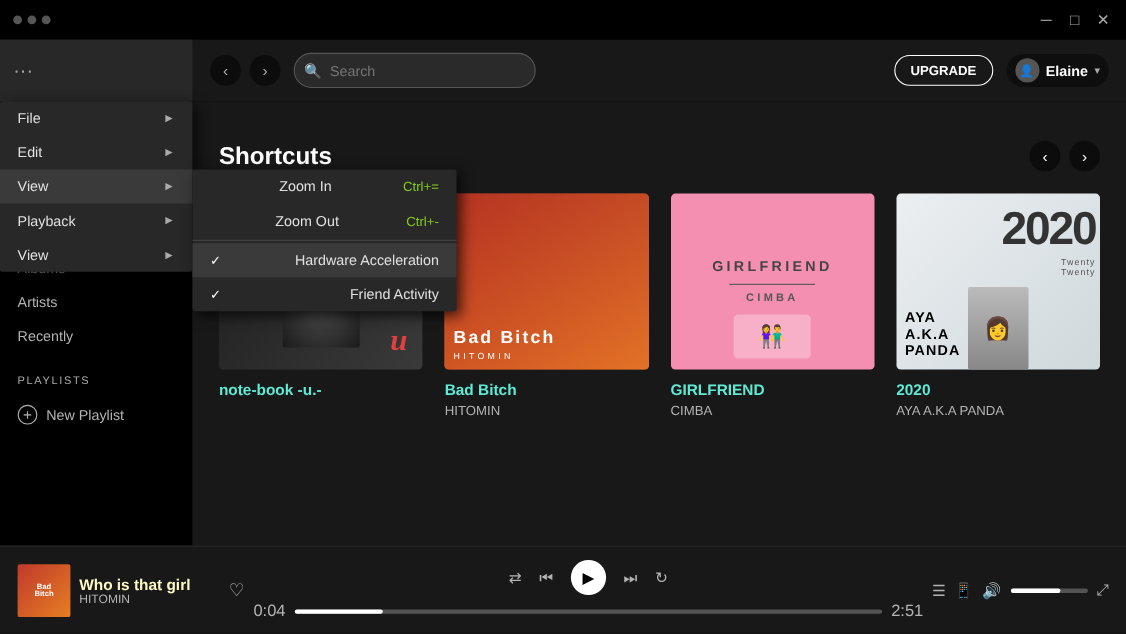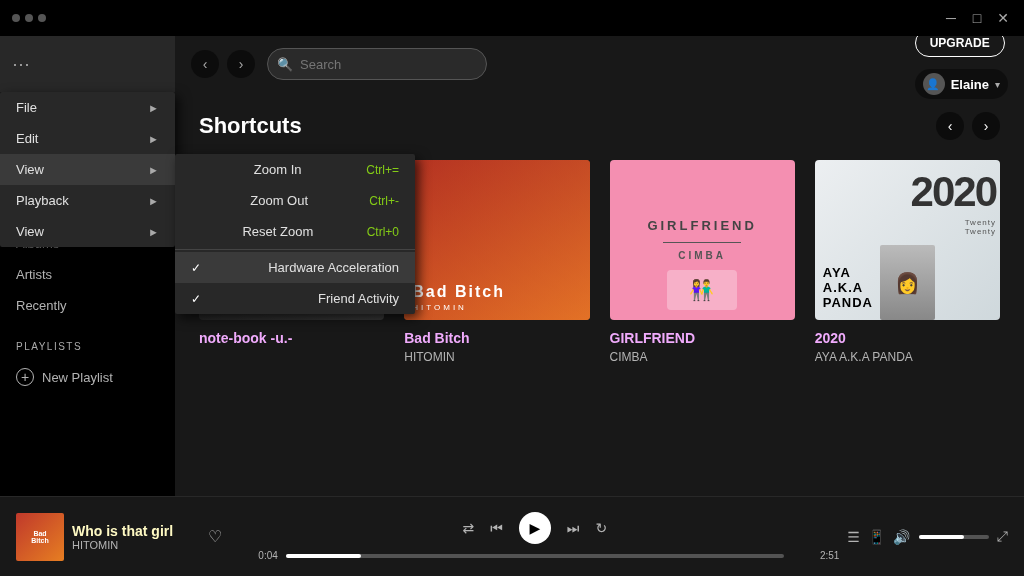--- a/index.html
+++ b/index.html
@@ -82,21 +82,21 @@
       border-radius: 20px;
       padding: 6px 12px 6px 32px;
       color: #fff;
       font-size: 13px;
       width: 220px;
       height: 32px;
       outline: none;
     }
     .topbar-right {
       margin-left: auto;
-      display: flex; align-items: flex-start; gap: 12px; flex-direction: column;
+      display: flex; align-items: center; gap: 12px;
     }
     .upgrade-btn {
       border: 1px solid #fff;
       border-radius: 20px;
       padding: 6px 14px;
       background: transparent;
       color: #fff;
       font-size: 12px;
       font-weight: bold;
       cursor: pointer;
@@ -176,20 +176,21 @@
       position: absolute;
       top: 92px; left: 175px; right: 0;
       bottom: 80px;
       background: #181818;
       overflow-y: auto;
       padding: 20px 24px;
     }
     .shortcuts-header {
       display: flex; align-items: center; justify-content: space-between;
       margin-bottom: 20px;
+      margin-top: 16px;
     }
     .shortcuts-title {
       font-size: 22px;
       font-weight: 700;
     }
     .shortcuts-arrows {
       display: flex; gap: 8px;
     }
     .shortcuts-arrow {
       width: 28px; height: 28px;
@@ -216,21 +217,21 @@
       border-radius: 4px;
       background: #333;
       margin-bottom: 10px;
       overflow: hidden;
       position: relative;
       display: flex; align-items: center; justify-content: center;
     }
     .card-title {
       font-size: 14px;
       font-weight: 600;
-      color: #f0abfc;
+      color: #5eead4;
       margin-bottom: 4px;
       white-space: nowrap;
       overflow: hidden;
       text-overflow: ellipsis;
     }
     .card-subtitle {
       font-size: 12px;
       color: #b3b3b3;
     }
 
@@ -363,21 +364,21 @@
       background: #fff;
       border: none;
       color: #000;
       font-size: 14px;
       cursor: pointer;
       display: flex; align-items: center; justify-content: center;
     }
     .np-progress {
       display: flex; align-items: center; gap: 8px; width: 100%;
     }
-    .np-time { font-size: 10px; color: #b3b3b3; margin-left: 28px; }
+    .np-time { font-size: 15px; color: #b3b3b3; }
     .progress-bar {
       flex: 1; height: 4px;
       background: #535353;
       border-radius: 2px;
       position: relative;
     }
     .progress-fill {
       width: 15%;
       height: 100%;
       background: #fff;
@@ -653,25 +654,20 @@
         <div class="submenu-item">
           <span class="check-placeholder"></span>
           <span>Zoom In</span>
           <span class="shortcut-key">Ctrl+=</span>
         </div>
         <div class="submenu-item">
           <span class="check-placeholder"></span>
           <span>Zoom Out</span>
           <span class="shortcut-key">Ctrl+-</span>
         </div>
-        <div class="submenu-item">
-          <span class="check-placeholder"></span>
-          <span>Reset Zoom</span>
-          <span class="shortcut-key">Ctrl+0</span>
-        </div>
         <div class="submenu-separator"></div>
         <div class="submenu-item highlighted" style="background:#3a3a3a;">
           <span class="check-icon">✓</span>
           <span>Hardware Acceleration</span>
         </div>
         <div class="submenu-item">
           <span class="check-icon">✓</span>
           <span>Friend Activity</span>
         </div>
       </div>

